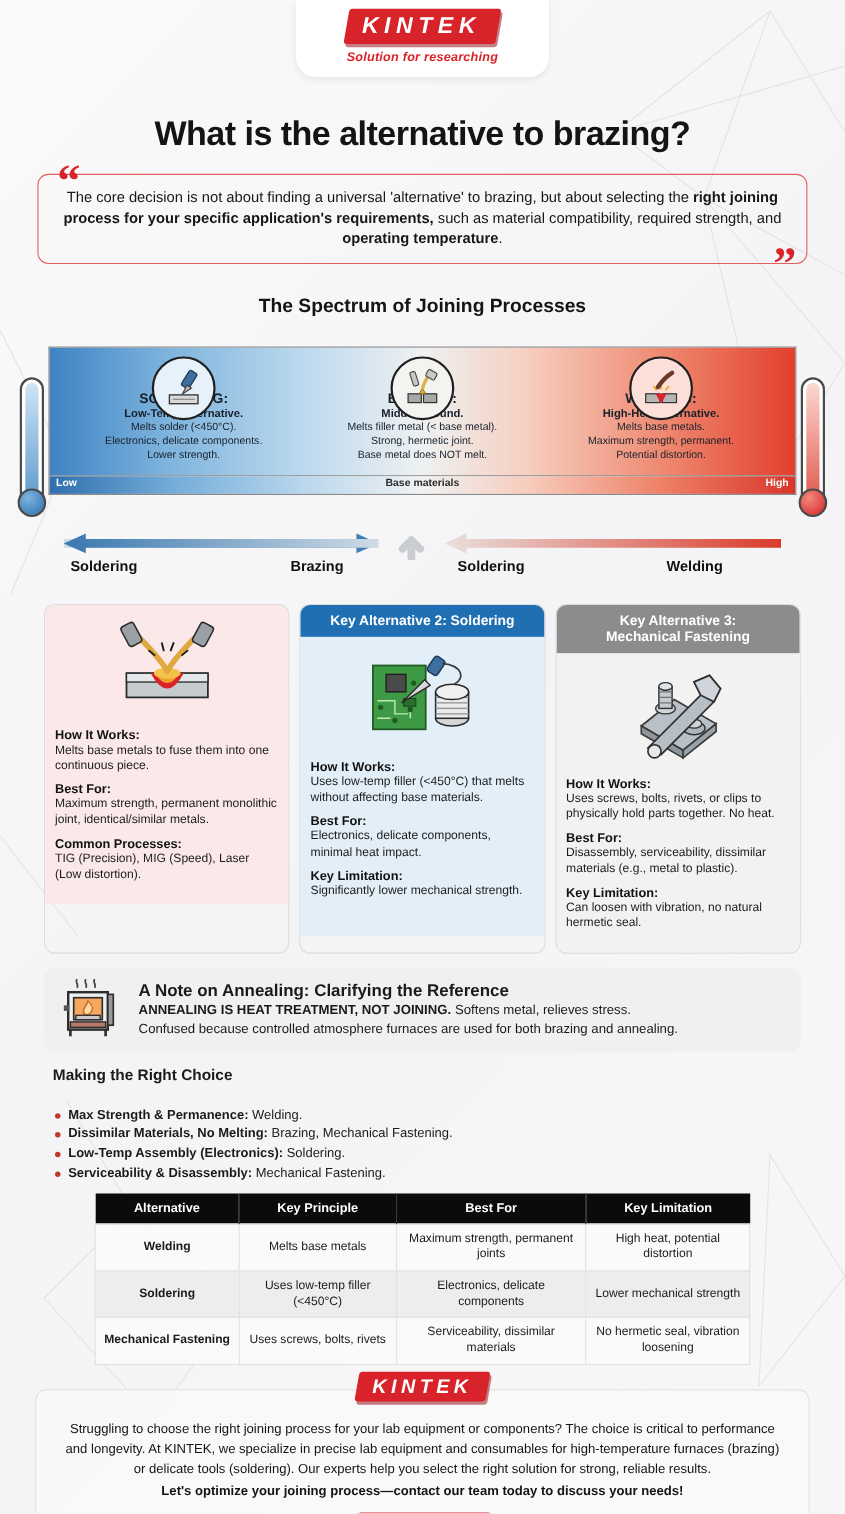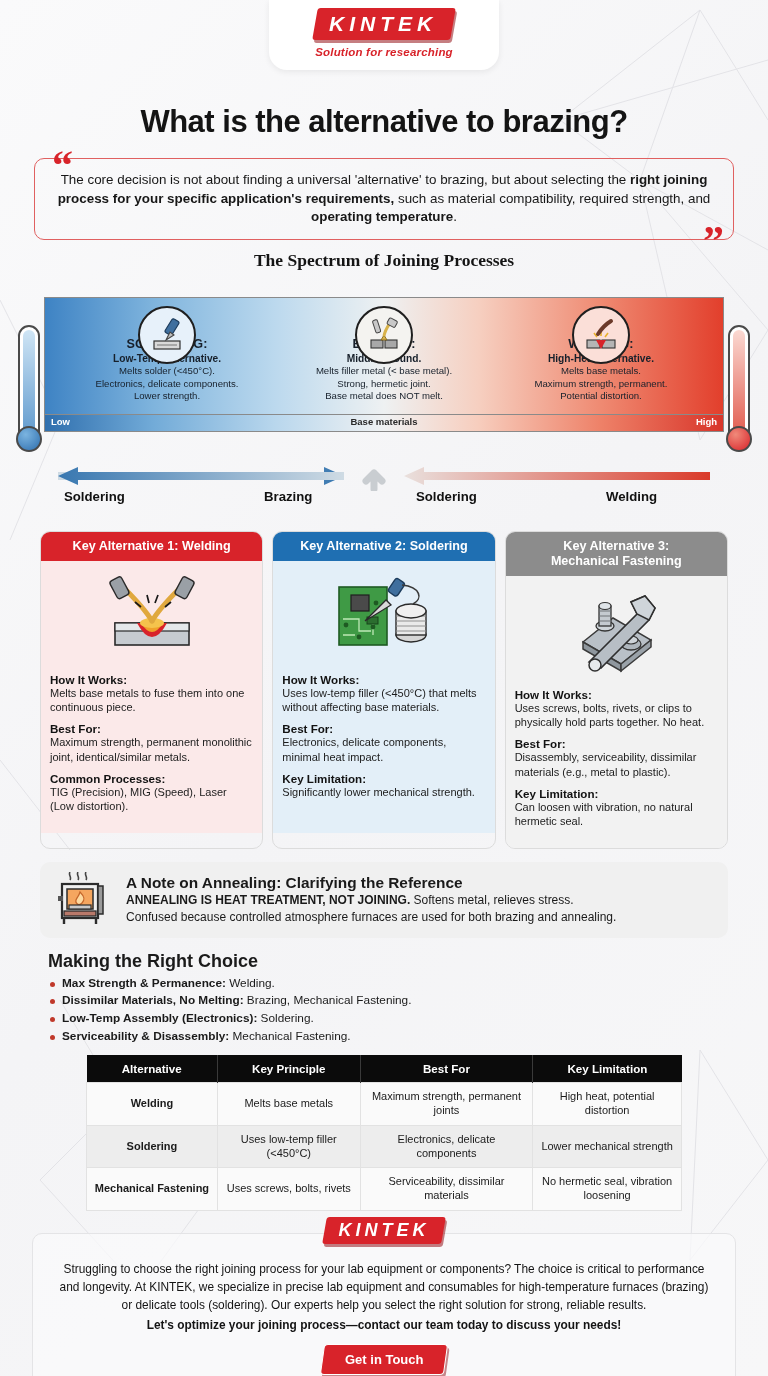--- a/index.html
+++ b/index.html
@@ -67,21 +67,21 @@
     position:absolute; color:#d8232a; font-size: 42px;
     font-weight: 900; font-family:"Liberation Serif", serif;
     line-height:1;
   }
   .qmark.open { left: 18px; top: -14px; }
   .qmark.close { right: 10px; bottom: -22px; }
 
   
   .section-title {
     position:relative; z-index:2; text-align:center;
-    font-size: 17.5px; font-weight: 800; margin-top: 10px; color:#141414;font-family:Liberation Serif, serif;
+    font-size: 17.5px; font-weight: 800; margin-top: 28px; color:#141414;
   }
   .spectrum { position:relative; z-index:2; margin: 14px 44px 0 44px; height: 160px; }
   .thermo {
     position:absolute; top: 28px; width: 22px; height: 120px;
     border: 2.2px solid #4a4a4a; border-radius: 11px; background:#fff;
   }
   .thermo.left { left: -26px; }
   .thermo.right { right: -26px; }
   .thermo .bulb {
     position:absolute; bottom:-9px; left:50%; transform:translateX(-50%);
@@ -152,21 +152,21 @@
     position:relative; z-index:2; margin: 13px 40px 0 40px;
     background:#f0f0f0; border-radius: 10px;
     display:flex; align-items:center; gap: 14px; padding: 10px 16px;
   }
   .note-txt h3 { font-size: 15.4px; font-weight: 800; }
   .note-txt p { font-size: 12px; line-height: 1.32; margin-top:1px; }
   .note-txt p b { font-weight: 800; }
 
   
   .choice { position:relative; z-index:2; margin: 13px 40px 0 48px; }
-  .choice h3 { font-size: 18px; font-weight: 800; margin-bottom: 3px; }
+  .choice h3 { font-size: 14px; font-weight: 800; margin-bottom: 20px; }
   .choice li { list-style:none; font-size: 11.8px; line-height:1.5; position:relative; padding-left: 14px; }
   .choice li::before { content:""; position:absolute; left:2px; top:7px; width:5px; height:5px; border-radius:50%; background:#c0392b; }
   .choice li b { font-weight: 800; }
 
   
   table { position:relative; z-index:2; width: 596px; margin: 10px auto 0 auto; border-collapse: collapse; }
   thead th {
     background:#0b0b0b; color:#fff; font-size: 11.6px; font-weight:800;
     padding: 7px 4px; text-align:center; border-right:1px solid #3a3a3a;
   }
@@ -327,21 +327,20 @@
     </svg>
     <span class="arrow-lbl" style="left:20px;">Soldering</span>
     <span class="arrow-lbl" style="left:220px;">Brazing</span>
     <span class="arrow-lbl" style="left:372px;">Soldering</span>
     <span class="arrow-lbl" style="left:562px;">Welding</span>
   </div>
 
   <div class="cards">
 
     <div class="card c1">
-      <div class="card-head">Key Alternative 1: Welding</div>
       <div class="card-body">
         <div class="card-art">
           <svg width="110" height="88" viewBox="0 0 110 88">
             <rect x="18" y="50" width="74" height="22" fill="#c6cbd0" stroke="#2a2a2a" stroke-width="1.6"></rect>
             <rect x="18" y="50" width="74" height="8" fill="#e4e8ea" stroke="#2a2a2a" stroke-width="1.2"></rect>
             <path d="M40 50 Q55 78 70 50 Z" fill="#d8232a"></path>
             <path d="M44 50 Q55 68 66 50 Z" fill="#f0a12a"></path>
             <ellipse cx="55" cy="50" rx="12" ry="5" fill="#f5c34c"></ellipse>
             <path d="M55 48 C48 36 38 26 28 16" stroke="#e0a83e" stroke-width="5" fill="none" stroke-linecap="round"></path>
             <path d="M55 48 C62 36 72 26 82 16" stroke="#e0a83e" stroke-width="5" fill="none" stroke-linecap="round"></path>

